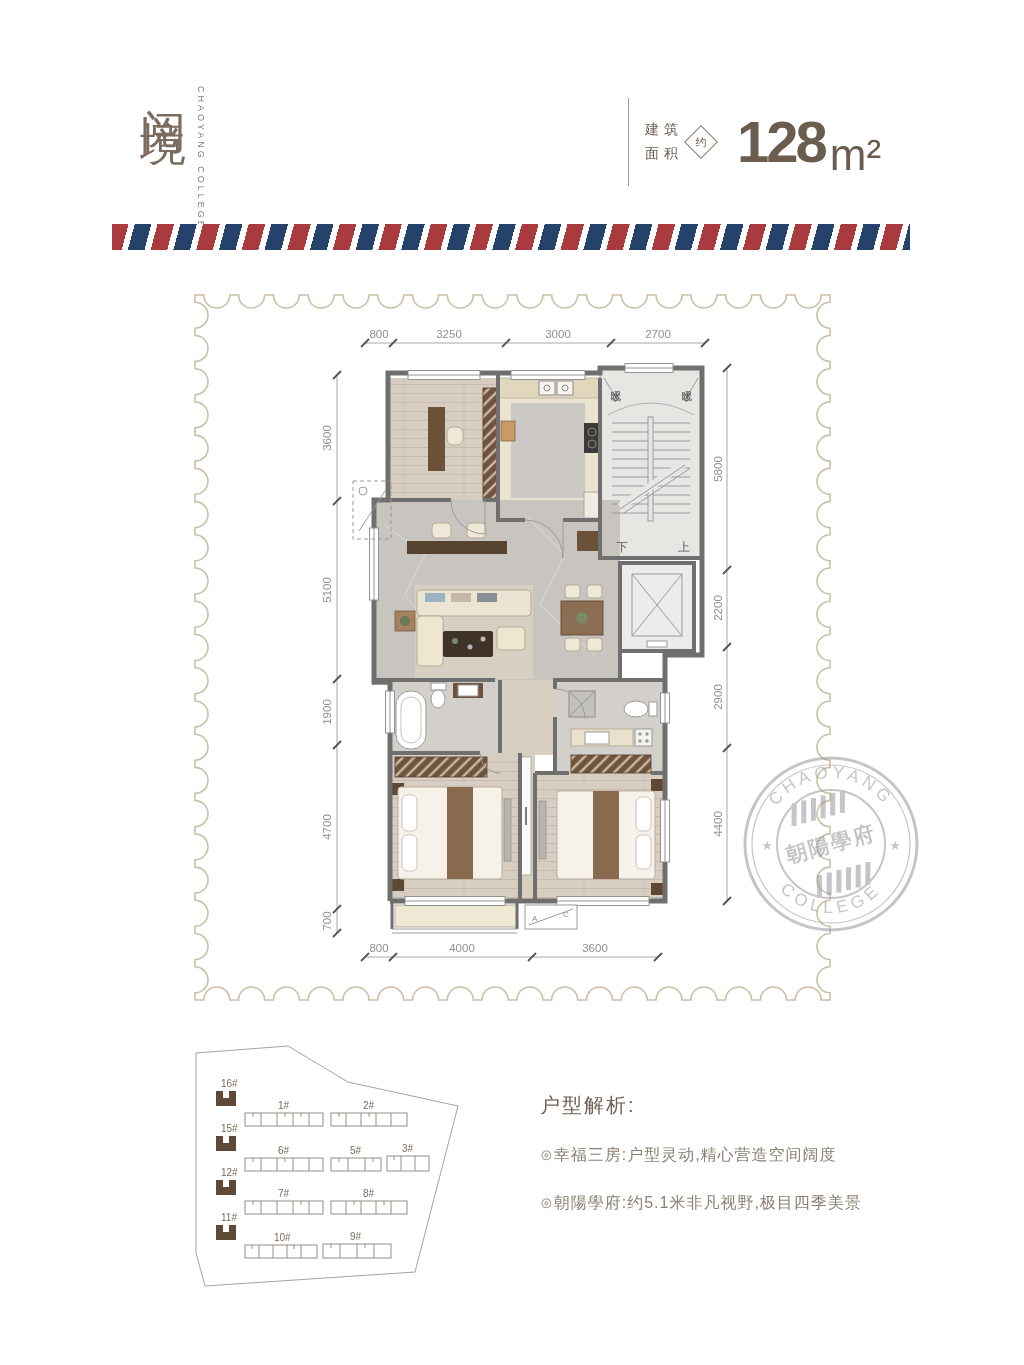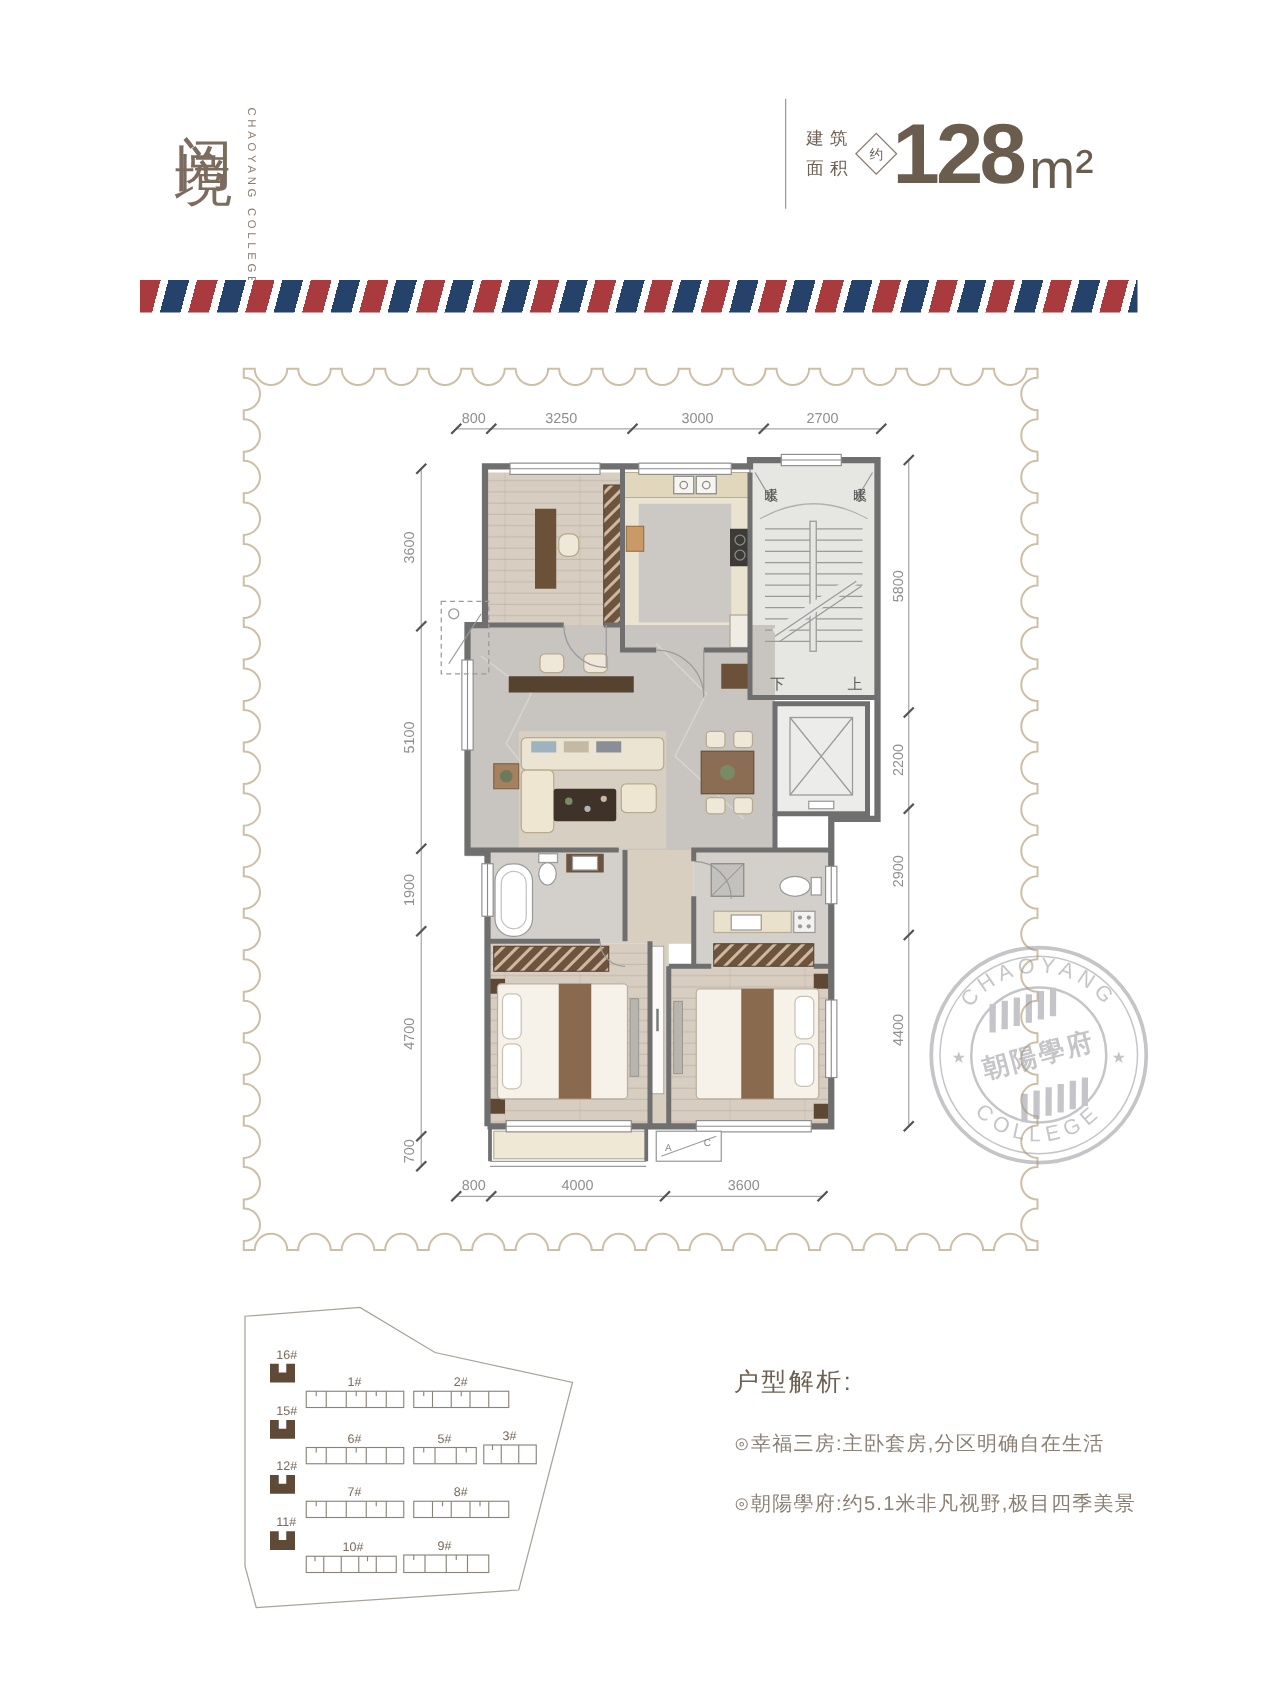--- a/index.html
+++ b/index.html
@@ -14,42 +14,42 @@
 
   
   .logo{position:absolute;left:140px;top:72px;display:flex;gap:10px;}
   .logo-main{writing-mode:vertical-rl;font-family:"Liberation Serif",serif;
              font-size:46px;color:#7b6c5e;letter-spacing:10px;line-height:1;}
   .logo-sub{writing-mode:vertical-rl;font-size:9px;letter-spacing:3px;color:#8a7b6c;margin-top:14px;}
   .title-block{position:absolute;left:352px;top:92px;}
   .title-en{font-family:"Liberation Serif",serif;font-size:31px;letter-spacing:9px;color:#8d8278;}
   .title-cn{font-family:"Liberation Serif",serif;font-size:28px;letter-spacing:3px;
             color:#6b5c4e;font-weight:bold;margin-top:10px;}
-  .area-block{position:absolute;left:628px;top:73px;display:flex;align-items:center;height:100px;text-align:right;}
+  .area-block{position:absolute;left:628px;top:92px;display:flex;align-items:center;height:100px;text-align:right;}
   .area-divider{width:1px;height:88px;background:#9a9a9a;}
   .area-label{margin-left:16px;font-size:14px;letter-spacing:5px;color:var(--brand-brown);line-height:1.7;}
   .area-approx{margin-left:6px;width:24px;height:24px;border:1px solid #8a7b6c;transform:rotate(45deg);
                display:flex;align-items:center;justify-content:center;}
   .area-approx span{transform:rotate(-45deg);font-size:11px;color:#6e6052;}
-  .area-value{margin-left:1px;font-size:68px;font-weight:bold;color:#6b5d4e;line-height:1;letter-spacing:-3px;}
+  .area-value{margin-left:24px;font-size:58px;font-weight:bold;color:#6b5d4e;line-height:1;letter-spacing:-3px;}
   .area-unit{font-size:44px;font-weight:normal;color:#6b5d4e;margin-left:5px;margin-top:26px;}
 
   
   .airmail{position:absolute;left:112px;top:224px;width:798px;height:26px;
     background:repeating-linear-gradient(105deg,
       var(--stripe-red) 0 16px, #ffffff 16px 22px,
       var(--stripe-navy) 22px 38px, #ffffff 38px 44px);}
 
   
   .plan-svg{position:absolute;left:195px;top:295px;width:635px;height:705px;overflow:visible;}
   .round-stamp{position:absolute;left:740px;top:753px;width:182px;height:182px;opacity:.55;}
   .siteplan-svg{position:absolute;left:185px;top:1038px;width:290px;height:258px;}
 
   
-  .analysis{position:absolute;left:540px;top:1092px;width:380px;color:var(--muted-brown);margin-left:47px;}
+  .analysis{position:absolute;left:540px;top:1092px;width:380px;color:var(--muted-brown);}
   .analysis-title{font-size:20px;letter-spacing:2px;color:#6d5f51;margin-bottom:26px;}
   .analysis-item{font-size:16px;letter-spacing:1px;margin-bottom:27px;color:#8c8075;}
 
   svg text{font-family:"Liberation Sans",sans-serif;}
   .vtext{writing-mode:vertical-rl;}
 </style>
 </head>
 <body>
 
 <div class="page">
@@ -352,17 +352,17 @@
       <text x="217" y="114">3#</text>
       <text x="93" y="159">7#</text>
       <text x="178" y="159">8#</text>
       <text x="89" y="203">10#</text>
       <text x="165" y="202">9#</text>
     </g>
   </svg>
 
   <section class="analysis">
     <div class="analysis-title">户型解析:</div>
-    <div class="analysis-item">⊙幸福三房:主卧套房,分区明确自在生活</div>
+    <div class="analysis-item">⊙幸福三房:户型灵动,精心营造空间阔度</div>
     <div class="analysis-item">⊙朝陽學府:约5.1米非凡视野,极目四季美景</div>
   </section>
 
 </div>
 
 </body></html>

